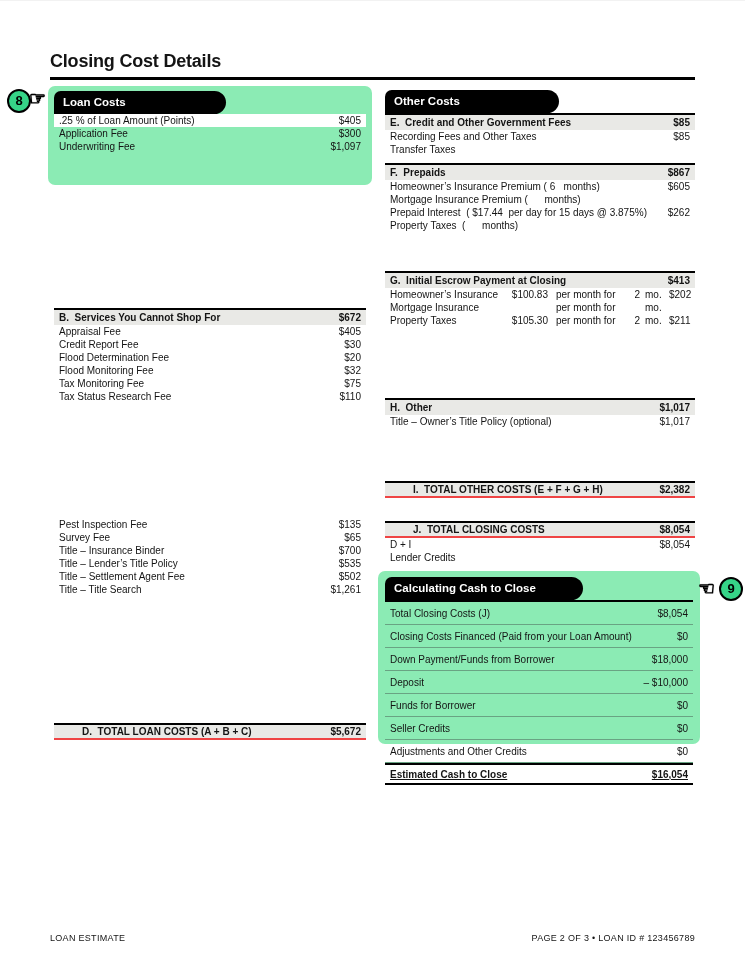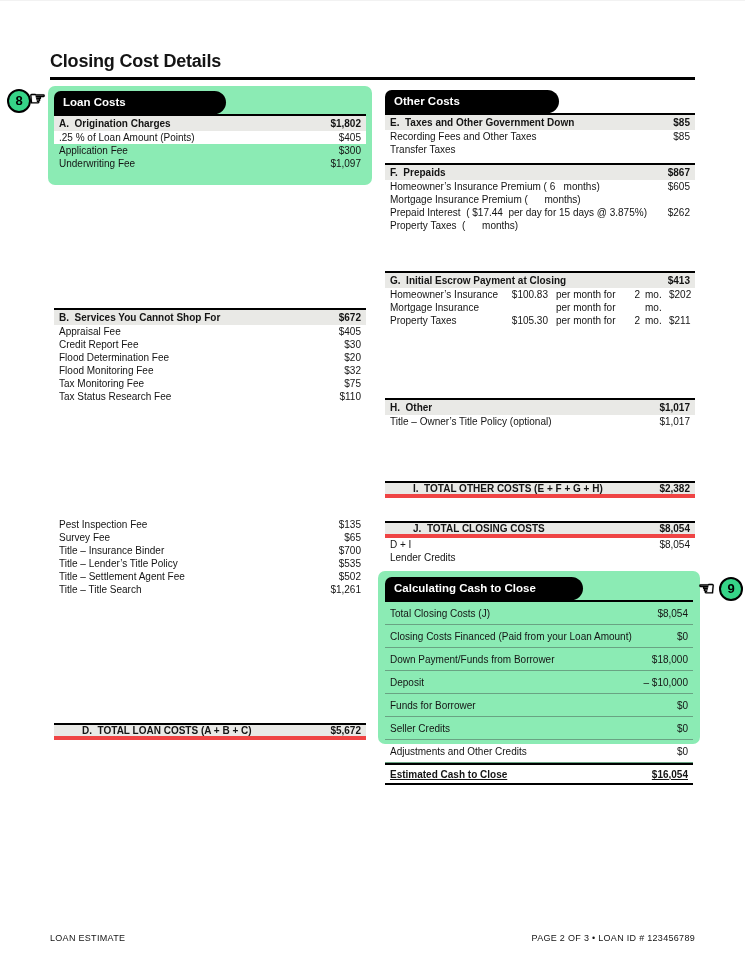--- a/index.html
+++ b/index.html
@@ -24,21 +24,21 @@
   }
   #tab-other { position:absolute; left:385px; top:89px; width:174px; }
 
   
   .sec { position:absolute; box-sizing:border-box; }
   .sechead {
     display:flex; justify-content:space-between; align-items:center;
     background:var(--header-gray,#E9E9E6); border-top:2px solid #000;
     font-weight:700; font-size:10px; height:17px; padding:0 5px; box-sizing:border-box;
   }
-  .sechead.total { border-bottom:4px solid #ef4444;padding-left:28px; }
+  .sechead.total { border-bottom:2px solid #ef4444;padding-left:28px; }
   .frow { display:flex; justify-content:space-between; font-size:10px; line-height:13px; padding:0 5px; }
   .frow.white { background:#fff; }
   .lbl { white-space:pre; }
   .amt { text-align:right; white-space:pre; }
 
   
   .grow { display:flex; font-size:10px; line-height:13px; padding:0 5px; }
   .g-lbl { flex:0 0 110px; white-space:pre; }
   .g-rate { flex:0 0 48px; text-align:right; white-space:pre; }
   .g-per { flex:0 0 74px; padding-left:8px; white-space:pre; }
@@ -85,24 +85,20 @@
 
   <div class="doc-title">Closing Cost Details</div>
   <div class="title-rule"></div>
 
   <div class="badge" style="left:7px; top:88px;">8</div>
   <div class="hand" style="left:29px; top:88px;">☞</div>
 
   <div class="hl-box" id="box-loan">
     <div class="tab" style="width:172px;">Loan Costs</div>
     <div>
-      <div class="sechead">
-        <span class="lbl">A.  Origination Charges</span>
-        <span class="amt">$1,802</span>
-      </div>
       <div class="frow white">
         <span class="lbl">.25 % of Loan Amount (Points)</span>
         <span class="amt">$405</span>
       </div>
       <div class="frow">
         <span class="lbl">Application Fee</span>
         <span class="amt">$300</span>
       </div>
       <div class="frow">
         <span class="lbl">Underwriting Fee</span>
@@ -173,21 +169,21 @@
     <div class="sechead total">
       <span class="lbl">D.  TOTAL LOAN COSTS (A + B + C)</span>
       <span class="amt">$5,672</span>
     </div>
   </div>
 
   <div class="tab" id="tab-other">Other Costs</div>
 
   <div class="sec" style="left:385px; top:112px; width:310px;">
     <div class="sechead">
-      <span class="lbl">E.  Taxes and Other Government Down</span>
+      <span class="lbl">E.  Credit and Other Government Fees</span>
       <span class="amt">$85</span>
     </div>
     <div class="frow">
         <span class="lbl">Recording Fees and Other Taxes</span>
         <span class="amt">$85</span>
       </div>
     <div class="frow">
         <span class="lbl">Transfer Taxes</span>
         <span class="amt"></span>
       </div>

